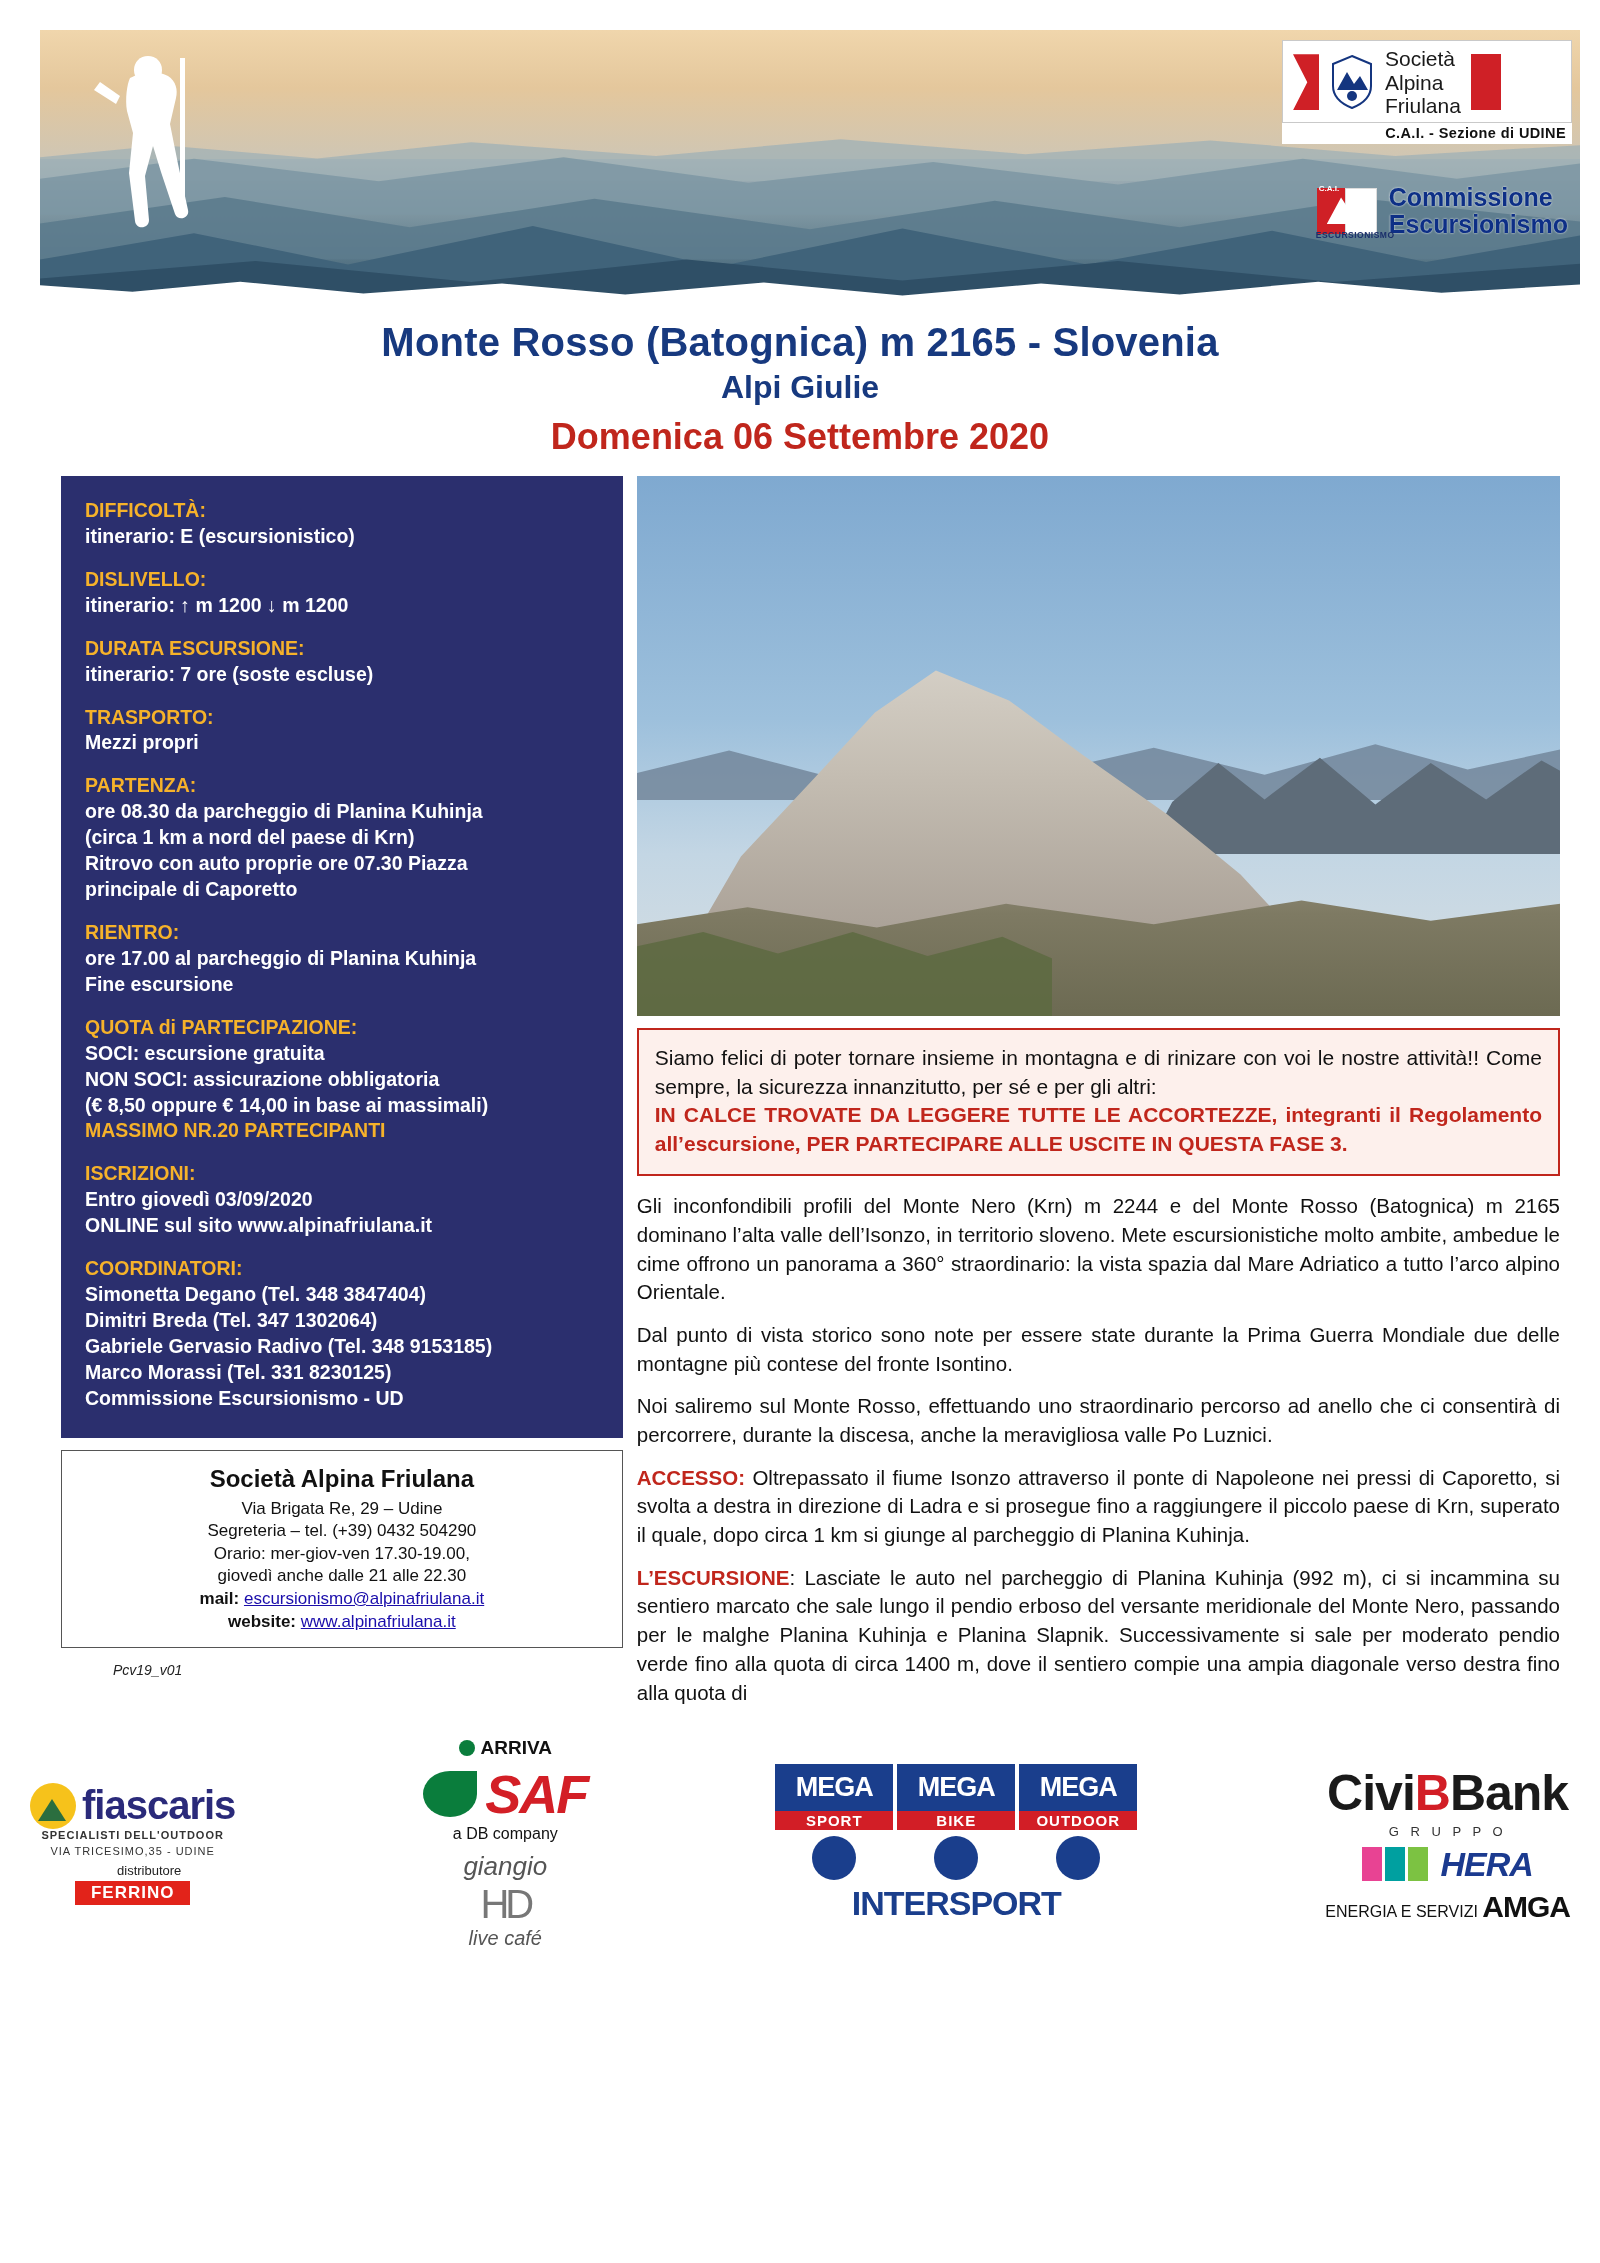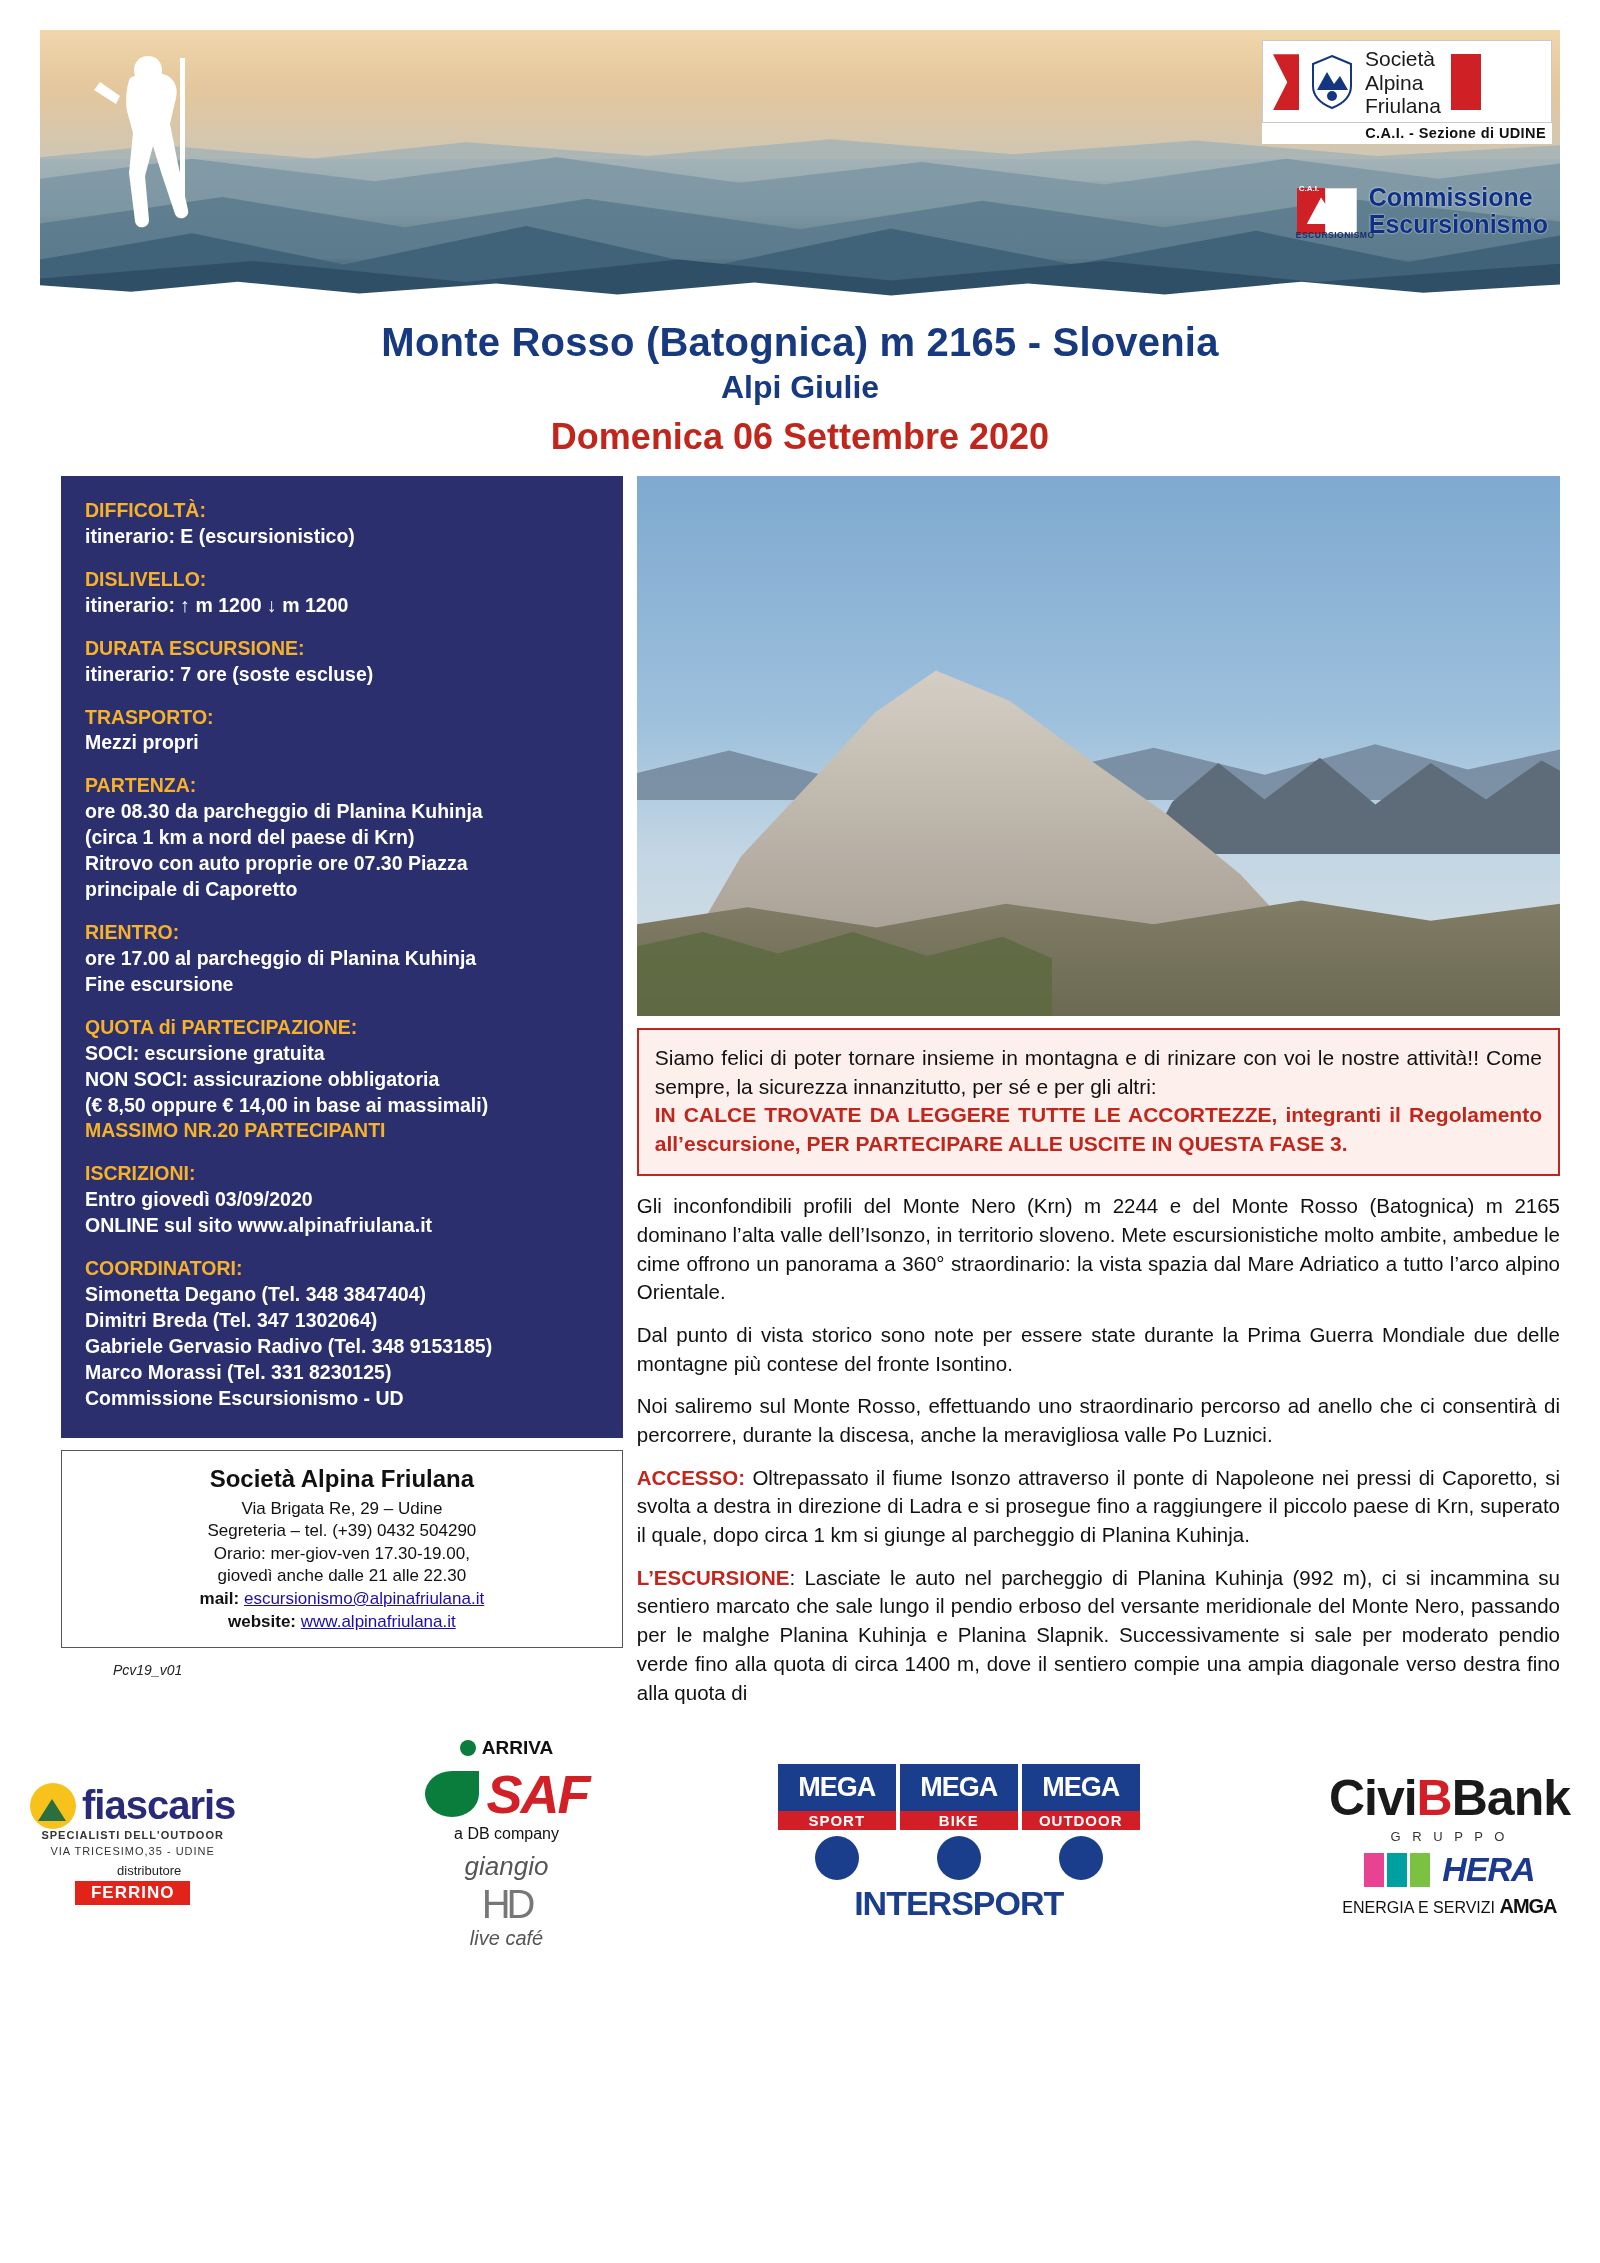--- a/index.html
+++ b/index.html
@@ -8,21 +8,21 @@
     width:1600px;
     background:#ffffff;
     font-family:"Liberation Sans", sans-serif;
     color:#111;
   }
   .page { position:relative; width:1600px; min-height:2263px; background:#fff; }
 
   
   .banner {
     position:relative;
-    margin:30px 40px 0 40px;
+    margin:30px 20px 0 40px;
     height:280px;
     overflow:hidden;
     background:linear-gradient(180deg,#e9c89b 0%, #dcb98c 18%, #bfc4c0 38%, #8fa3ad 58%, #6b8794 74%, #49697c 88%, #3c5c70 100%);
   }
   .banner .sky {
     position:absolute; left:0; top:0; width:100%; height:46%;
     background:linear-gradient(180deg,#f0d6ac 0%, #e4c79c 45%, #cfc6b4 100%);
   }
   .ridge { position:absolute; left:0; width:100%; }
   .r1 { bottom:46%; height:60px; background:#9fb0b6; clip-path:polygon(0 100%,0 60%,8% 40%,18% 62%,28% 35%,40% 58%,52% 30%,64% 55%,76% 32%,88% 58%,100% 40%,100% 100%); opacity:.75;}
@@ -156,21 +156,21 @@
   .mega .ball { width:44px;height:44px;border-radius:50%; background:#1a3e8c; }
   .mega .inter { margin-top:4px; font-size:34px; font-weight:bold; color:#1a3e8c; letter-spacing:-1px;}
 
   .civi .word { font-size:50px; font-weight:bold; color:#1a1a1a; letter-spacing:-1px;}
   .civi .b { color:#d21e26; }
   .civi .gruppo { font-size:13px; letter-spacing:4px; color:#333; margin-top:2px;}
   .hera { display:flex; align-items:center; gap:12px; margin-top:6px;}
   .hera .bars { display:flex; gap:3px; }
   .hera .bars i { display:block; width:20px;height:34px; }
   .hera .word { font-size:34px; font-weight:bold; color:#1b3a8f; font-style:italic;}
-  .amga { font-size:20px; font-weight:bold; color:#111; letter-spacing:-1px;}
+  .amga { font-size:30px; font-weight:bold; color:#111; letter-spacing:-1px;}
 </style>
 </head>
 <body>
 
 <div class="page">
 
   <div class="banner">
     <div class="sky"></div>
     <div class="ridge r1"></div>
     <div class="ridge r2"></div>

